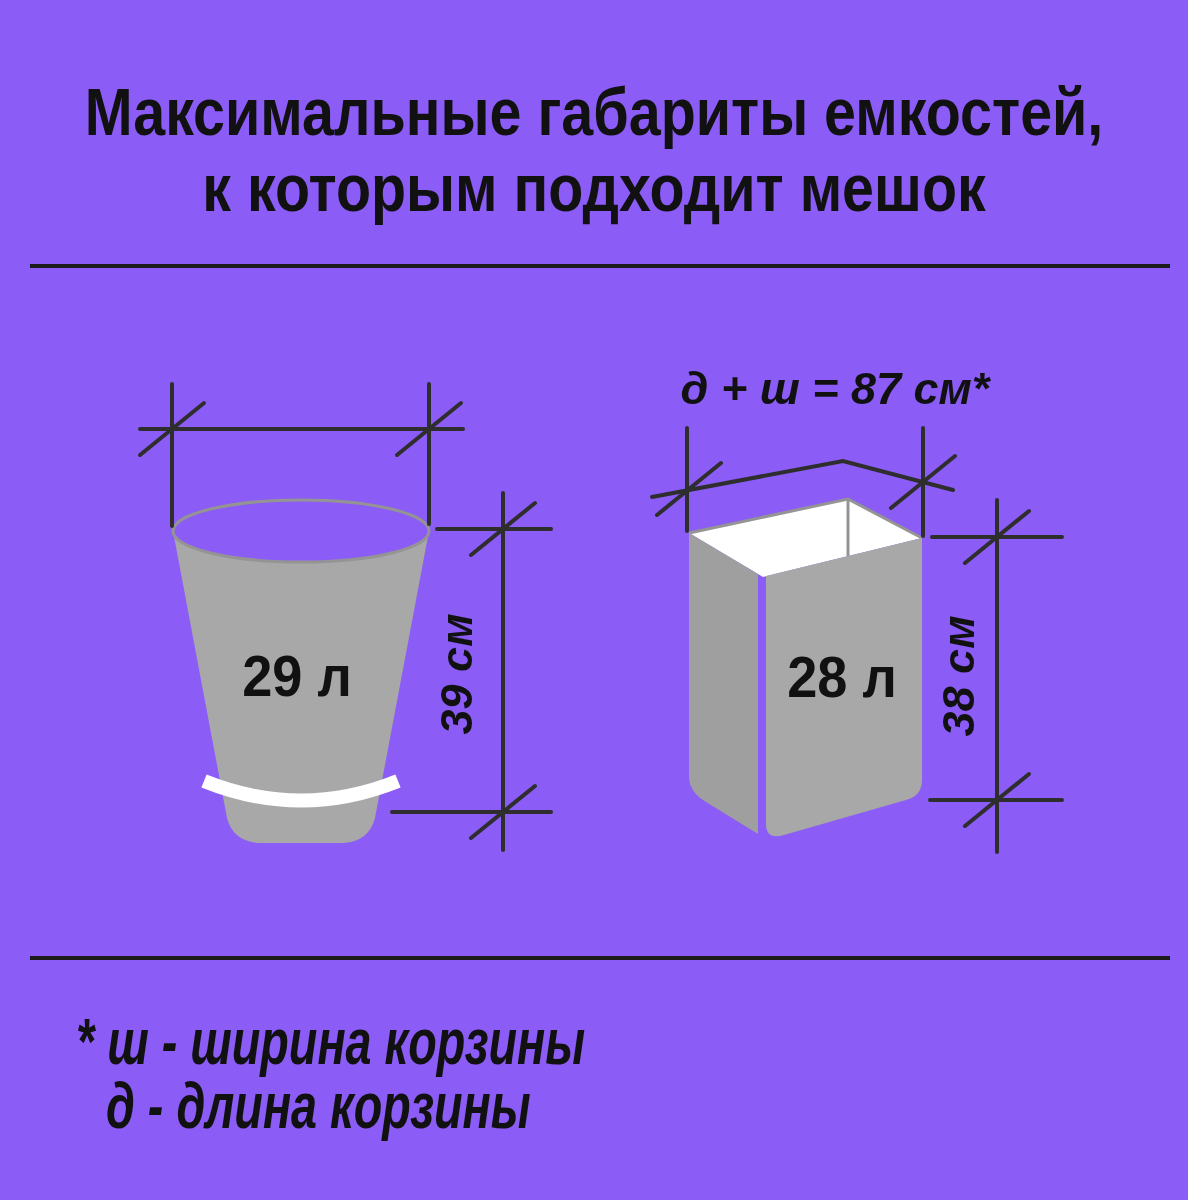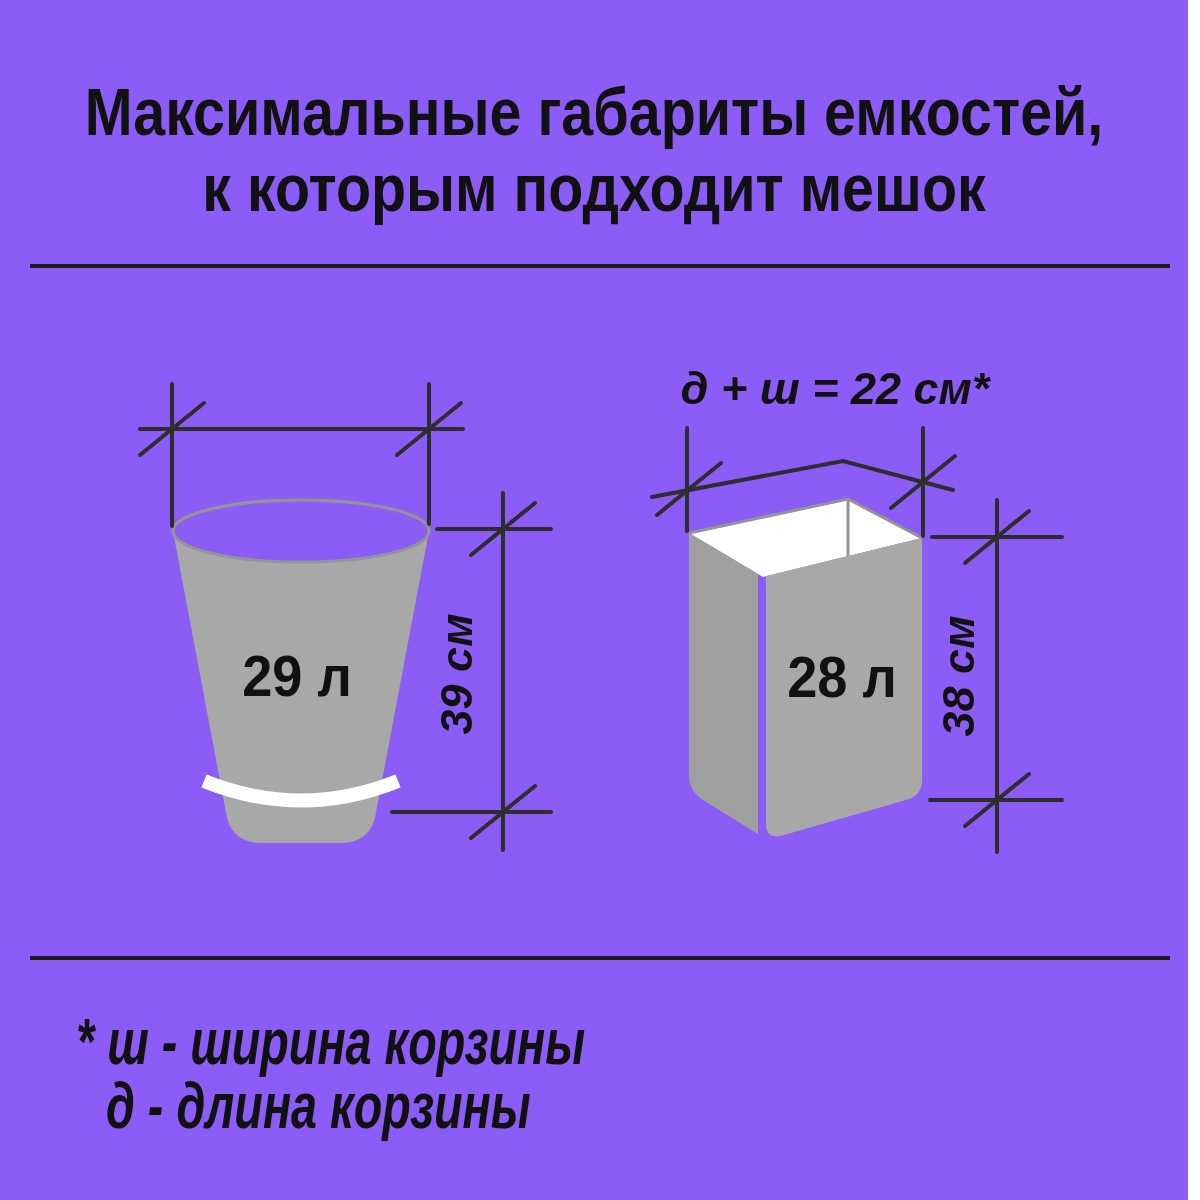--- a/index.html
+++ b/index.html
@@ -114,21 +114,21 @@
         <line class="dim" x1="965" y1="826" x2="1029" y2="774"></line>
       </g>
     </g>
   </svg>
 
 
   <div class="txt dim-label rot" style="left:457px;top:674px;">39 см</div>
 
   <div class="txt vol-label" style="left:297px;top:676px;">29 л</div>
 
-  <div class="txt dim-label" style="left:835px;top:389px;">д + ш = 22 см*</div>
+  <div class="txt dim-label" style="left:835px;top:389px;">д + ш = 87 см*</div>
 
   <div class="txt dim-label rot" style="left:959px;top:676px;">38 см</div>
 
   <div class="txt vol-label" style="left:842px;top:677px;">28 л</div>
 
   <div class="footnote-line" style="left:76px;top:1010px;">* ш - ширина корзины</div>
   <div class="footnote-line" style="left:106px;top:1074px;">д - длина корзины</div>
 
 </div>
 

